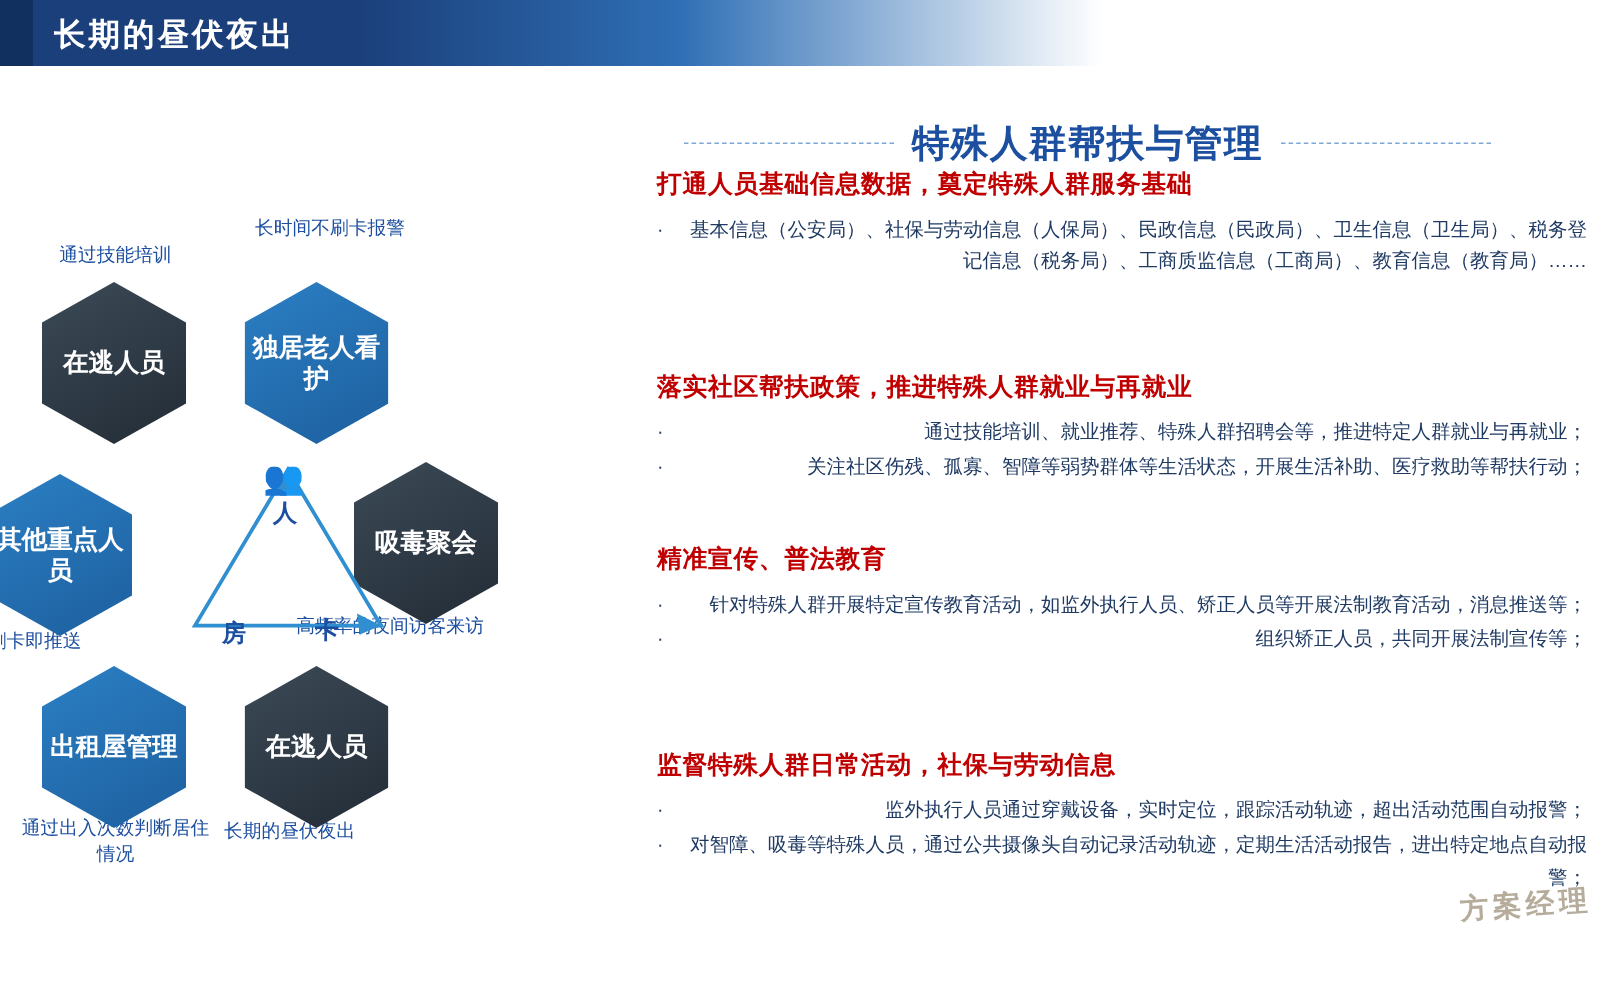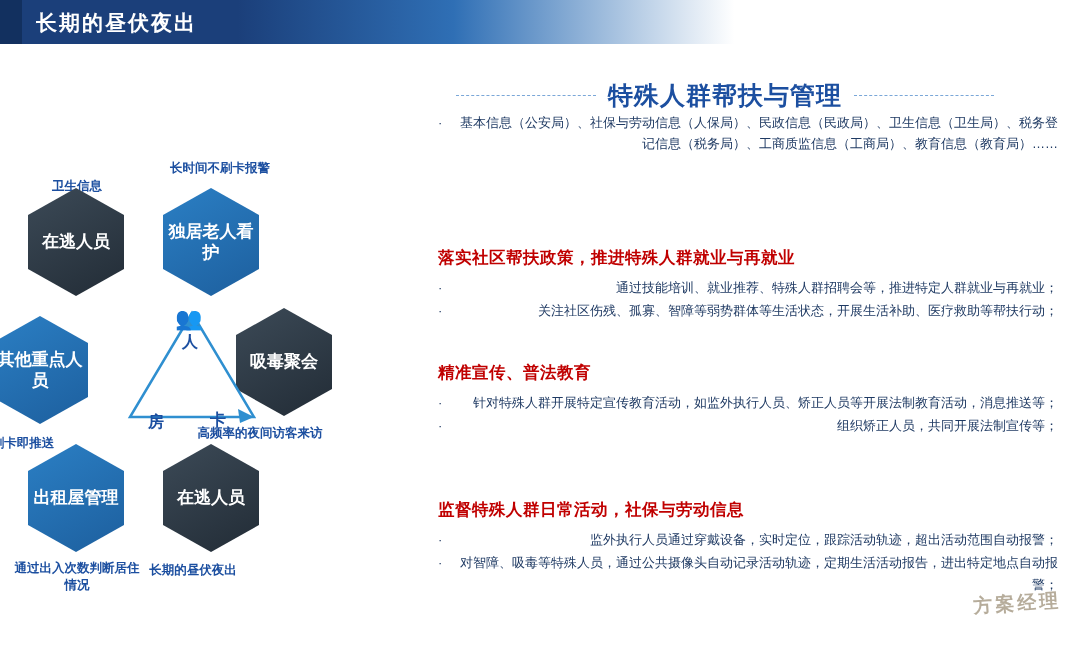--- a/index.html
+++ b/index.html
@@ -66,25 +66,24 @@
     background: linear-gradient(150deg, #2b7fc4 0%, #1d5f9e 100%);
   }
   .hex.dark {
     background: linear-gradient(150deg, #3c4a57 0%, #222c36 100%);
   }
 
   .hex-label {
     position: absolute;
     color: #1c4fa0;
     font-size: 12.5px;
-    font-weight: bold;
+    font-weight: normal;
     text-align: center;
     line-height: 1.35;
     width: 130px;
-    margin-top: 16px;
   }
 
   
   .tri-wrap {
     position: absolute;
     left: 120px;
     top: 255px;
     width: 150px;
     height: 150px;
   }
@@ -190,21 +189,21 @@
 </head>
 <body>
 
 <div class="header">
   <div class="header-accent"></div>
   <div class="header-title">长期的昼伏夜出</div>
 </div>
 
 <div class="left-panel">
 
-  <div class="hex-label" style="left:12px; top:118px;">卫生信息</div>
+  <div class="hex-label" style="left:12px; top:118px;">通过技能培训</div>
   <div class="hex-label" style="left:155px; top:100px;">长时间不刷卡报警</div>
   <div class="hex-label" style="left:-42px; top:375px;">刷卡即推送</div>
   <div class="hex-label" style="left:195px; top:365px;">高频率的夜间访客来访</div>
   <div class="hex-label" style="left:12px; top:500px;">通过出入次数判断居住情况</div>
   <div class="hex-label" style="left:128px; top:502px;">长期的昼伏夜出</div>
 
   <div class="hex blue" style="left:163px; top:144px;">
     <span>独居老人看护</span>
   </div>
   <div class="hex dark" style="left:28px; top:144px;">
@@ -238,20 +237,21 @@
 
 <div class="right-panel">
 
   <div class="title-row">
     <div class="dash-left"></div>
     <div class="main-title">特殊人群帮扶与管理</div>
     <div class="dash-right"></div>
   </div>
 
   <div class="section" style="top:68px;">
+    <div class="sec-head">打通人员基础信息数据，奠定特殊人群服务基础</div>
     <div class="bullet">
       <span class="dot">·</span>
       <span class="txt">基本信息（公安局）、社保与劳动信息（人保局）、民政信息（民政局）、卫生信息（卫生局）、税务登记信息（税务局）、工商质监信息（工商局）、教育信息（教育局）……</span>
     </div>
   </div>
 
   <div class="section" style="top:203px;">
     <div class="sec-head">落实社区帮扶政策，推进特殊人群就业与再就业</div>
     <div class="bullet">
       <span class="dot">·</span>

